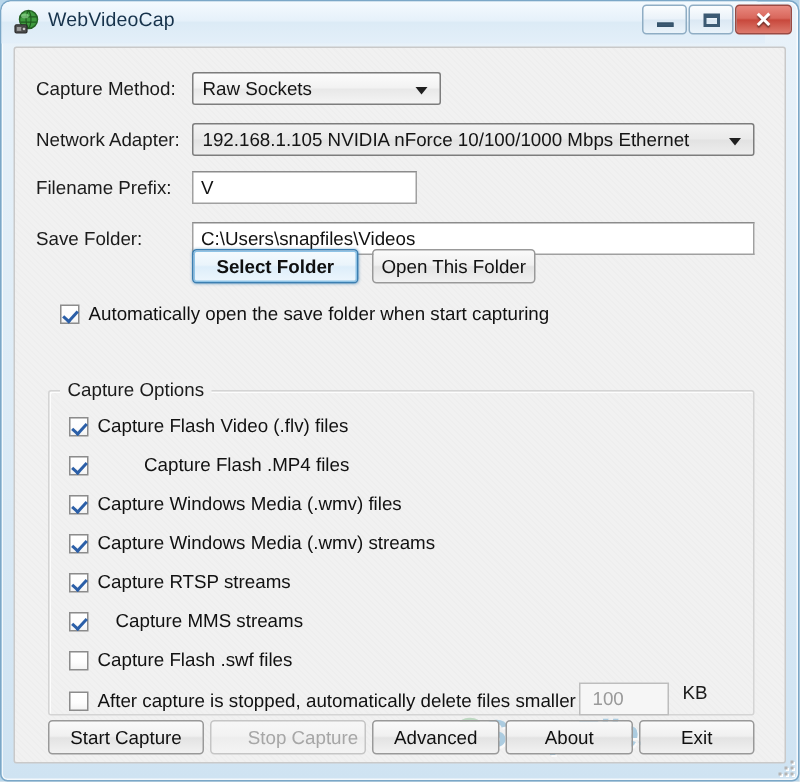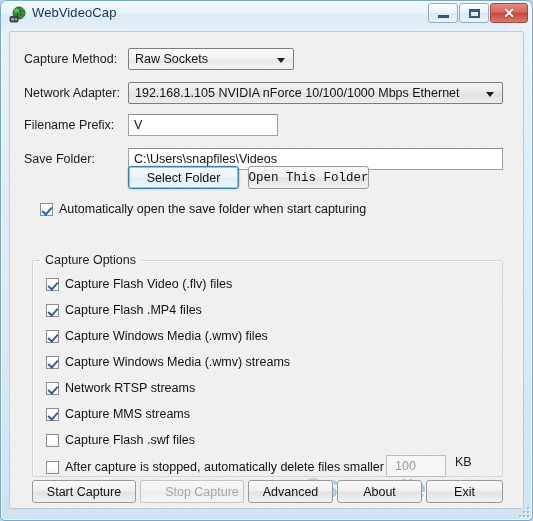--- a/index.html
+++ b/index.html
@@ -139,20 +139,21 @@
     background: linear-gradient(180deg,#fafafa 0%,#f0f0f0 46%,#e3e3e3 52%,#f1f1f1 100%);
     display: flex; align-items: center; justify-content: center;
     font-size: 12.5px; color: #101010;
     cursor: default;
     white-space: nowrap;
   }
   .btn.focus {
     border: 1px solid #3c7fb1;
     box-shadow: 0 0 0 1px #8ec3e6 inset, 0 0 2px rgba(60,127,177,.6);
     background: linear-gradient(180deg,#f6fbfe 0%,#eaf4fb 46%,#ddeefa 52%,#edf6fd 100%);
+    font-weight: bold;
   }
   .btn.disabled {
     color: #a6a6a6;
     border-color: #c5c5c5;
     background: linear-gradient(180deg,#f7f7f7 0%,#f2f2f2 46%,#ededed 52%,#f4f4f4 100%);
     padding-left: 20px;
   }
 
   
   .cbrow {
@@ -283,51 +284,51 @@
     <div class="tbox" style="left:118px; top:82px; width:150px;" title="">
       <span class="ttext">V</span>
     </div>
 
     <div class="lbl" style="left:14px; top:120px;">Save Folder:</div>
     <div class="tbox" style="left:118px; top:116px; width:375px;" title="">
       <span class="ttext">C:\Users\snapfiles\Videos</span>
     </div>
 
     <div class="btn focus" style="left:118px; top:134px; width:111px;">Select Folder</div>
-    <div class="btn" style="left:238px; top:134px; width:121px;font-family:Liberation Mono, monospace;">Open This Folder</div>
+    <div class="btn" style="left:238px; top:134px; width:109px;">Open This Folder</div>
 
     <div class="cbrow" style="left:30px; top:170px;">
       <span class="cbox checked"></span>
       <span>Automatically open the save folder when start capturing</span>
     </div>
 
     <div id="groupbox"></div>
     <div id="group-label">Capture Options</div>
 
     <div class="cbrow" style="left:36px; top:245px;">
       <span class="cbox checked"></span>
       <span>Capture Flash Video (.flv) files</span>
     </div>
-    <div class="cbrow" style="left:36px; top:271px;">
+    <div class="cbrow" style="left:36px; top:271px;gap:31px;">
       <span class="cbox checked"></span>
       <span>Capture Flash .MP4 files</span>
     </div>
     <div class="cbrow" style="left:36px; top:297px;">
       <span class="cbox checked"></span>
       <span>Capture Windows Media (.wmv) files</span>
     </div>
     <div class="cbrow" style="left:36px; top:323px;">
       <span class="cbox checked"></span>
       <span>Capture Windows Media (.wmv) streams</span>
     </div>
     <div class="cbrow" style="left:36px; top:349px;">
       <span class="cbox checked"></span>
-      <span>Network RTSP streams</span>
-    </div>
-    <div class="cbrow" style="left:36px; top:375px;">
+      <span>Capture RTSP streams</span>
+    </div>
+    <div class="cbrow" style="left:36px; top:375px;gap:12px;">
       <span class="cbox checked"></span>
       <span>Capture MMS streams</span>
     </div>
     <div class="cbrow" style="left:36px; top:401px;">
       <span class="cbox"></span>
       <span>Capture Flash .swf files</span>
     </div>
 
     <div class="cbrow" style="left:36px; top:428px;">
       <span class="cbox"></span>

